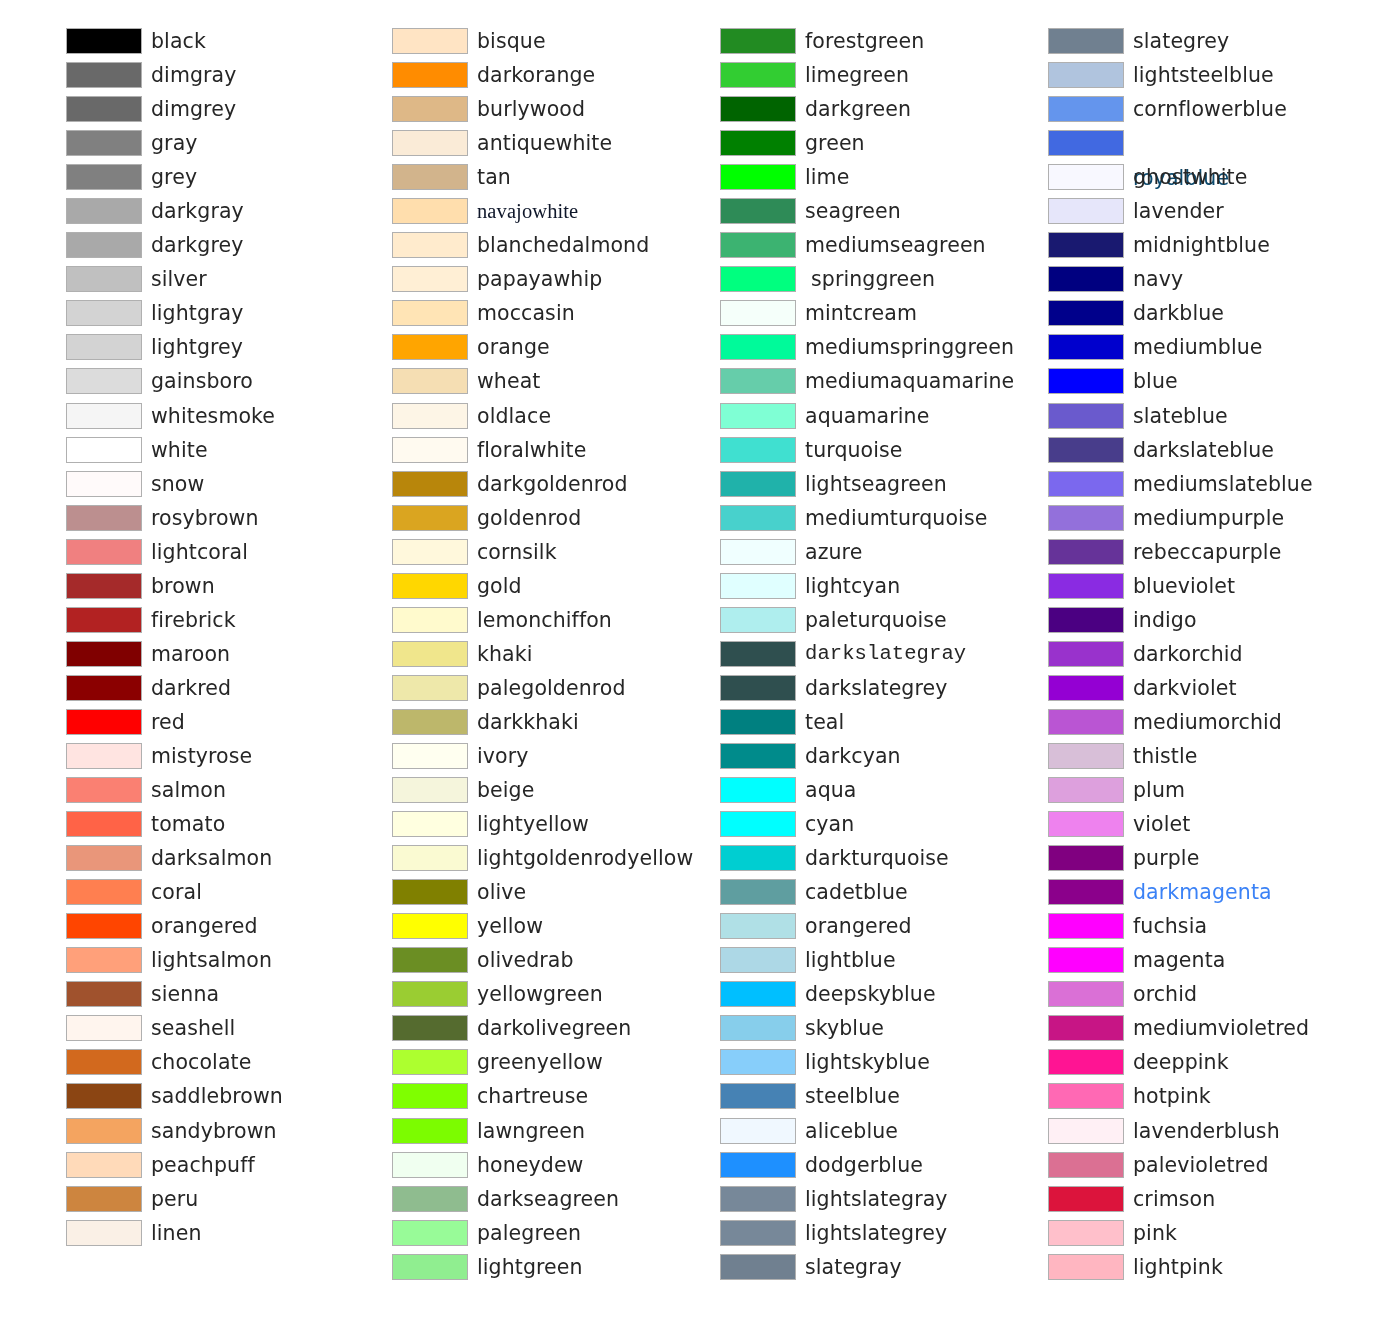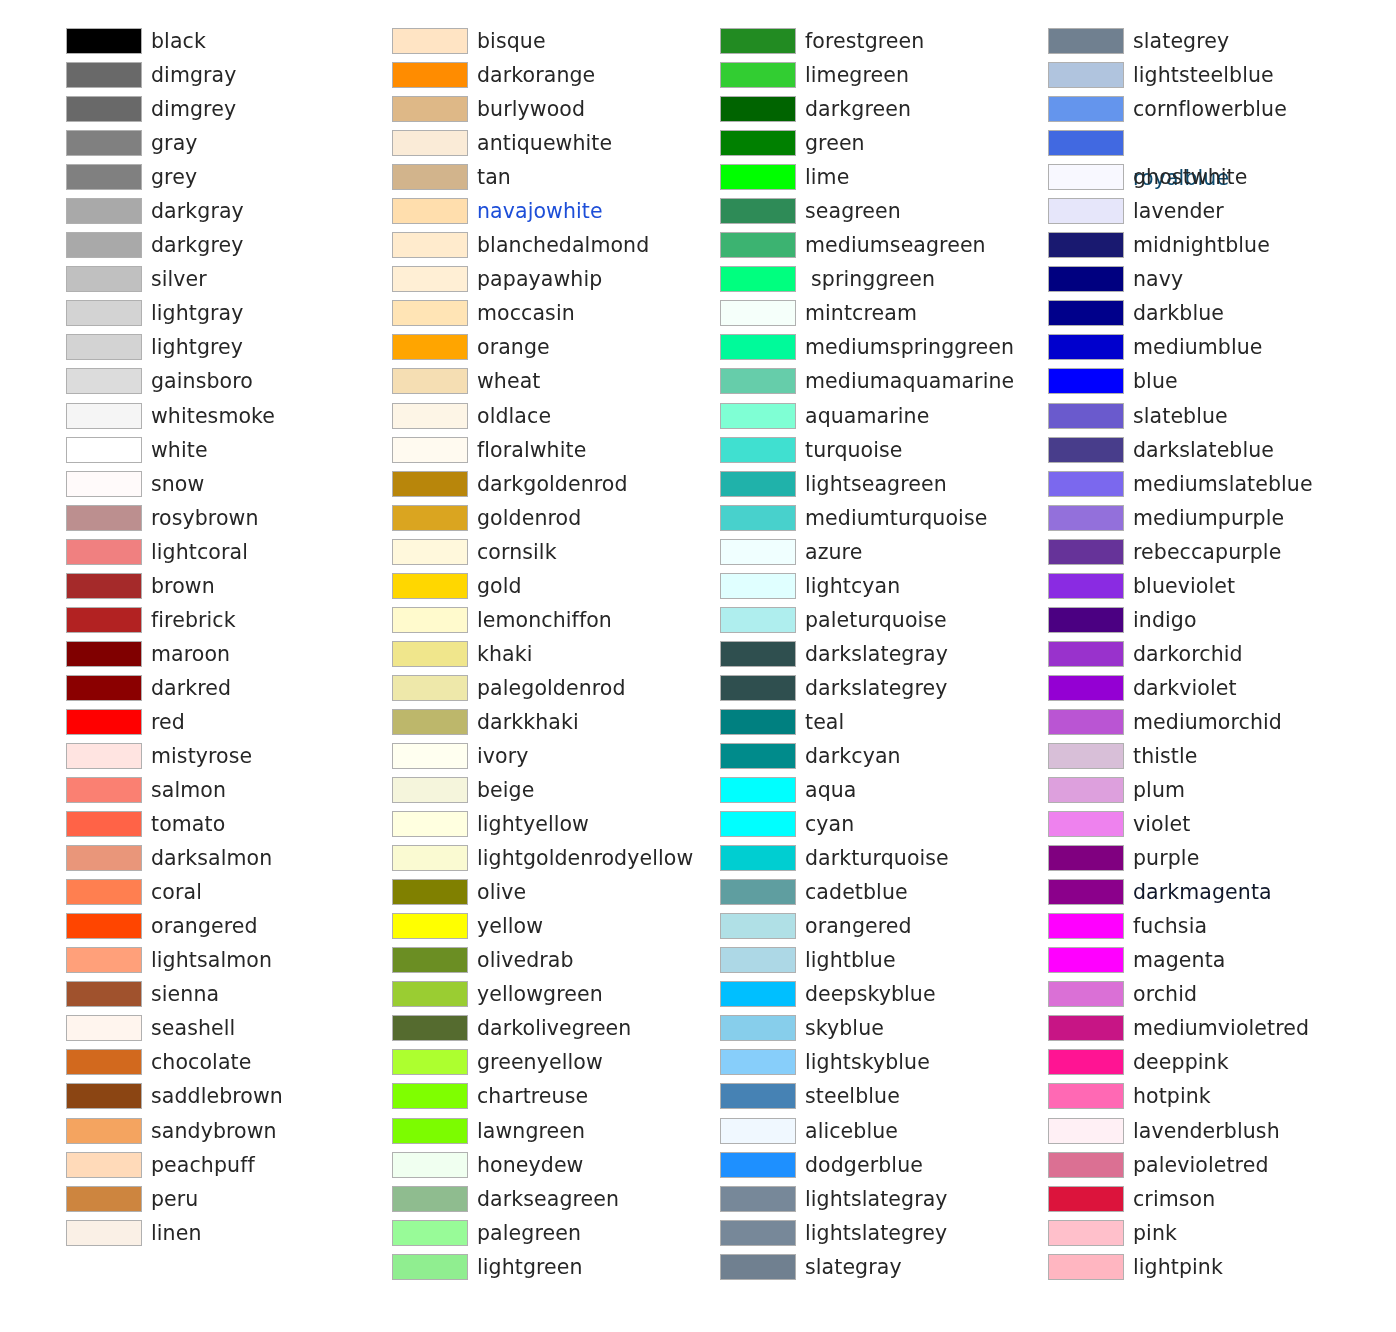--- a/index.html
+++ b/index.html
@@ -218,21 +218,21 @@
       <div class="color-row">
         <div class="swatch" style="background-color: rgb(250, 235, 215); border-color: rgb(176, 176, 176);"></div>
         <span class="color-label" style="color: rgb(38, 38, 38);">antiquewhite</span>
       </div>
       <div class="color-row">
         <div class="swatch" style="background-color: rgb(210, 180, 140); border-color: rgb(176, 176, 176);"></div>
         <span class="color-label" style="color: rgb(38, 38, 38);">tan</span>
       </div>
       <div class="color-row">
         <div class="swatch" style="background-color: rgb(255, 222, 173); border-color: rgb(176, 176, 176);"></div>
-        <span class="color-label" style="color: #1d4ed8;">navajowhite</span>
+        <span class="color-label" style="color: #0f172a; font-family: Liberation Serif, serif;">navajowhite</span>
       </div>
       <div class="color-row">
         <div class="swatch" style="background-color: rgb(255, 235, 205); border-color: rgb(176, 176, 176);"></div>
         <span class="color-label" style="color: rgb(38, 38, 38);">blanchedalmond</span>
       </div>
       <div class="color-row">
         <div class="swatch" style="background-color: rgb(255, 239, 213); border-color: rgb(176, 176, 176);"></div>
         <span class="color-label" style="color: rgb(38, 38, 38);">papayawhip</span>
       </div>
       <div class="color-row">
@@ -420,21 +420,21 @@
       <div class="color-row">
         <div class="swatch" style="background-color: rgb(224, 255, 255); border-color: rgb(176, 176, 176);"></div>
         <span class="color-label" style="color: rgb(38, 38, 38);">lightcyan</span>
       </div>
       <div class="color-row">
         <div class="swatch" style="background-color: rgb(175, 238, 238); border-color: rgb(176, 176, 176);"></div>
         <span class="color-label" style="color: rgb(38, 38, 38);">paleturquoise</span>
       </div>
       <div class="color-row">
         <div class="swatch" style="background-color: rgb(47, 79, 79); border-color: rgb(176, 176, 176);"></div>
-        <span class="color-label" style="color: rgb(38, 38, 38);">darkslategray</span>
+        <span class="color-label" style="color: rgb(38, 38, 38); font-family: Liberation Mono, monospace;">darkslategray</span>
       </div>
       <div class="color-row">
         <div class="swatch" style="background-color: rgb(47, 79, 79); border-color: rgb(176, 176, 176);"></div>
         <span class="color-label" style="color: rgb(38, 38, 38);">darkslategrey</span>
       </div>
       <div class="color-row">
         <div class="swatch" style="background-color: rgb(0, 128, 128); border-color: rgb(176, 176, 176);"></div>
         <span class="color-label" style="color: rgb(38, 38, 38);">teal</span>
       </div>
       <div class="color-row">
@@ -598,21 +598,21 @@
       <div class="color-row">
         <div class="swatch" style="background-color: rgb(238, 130, 238); border-color: rgb(176, 176, 176);"></div>
         <span class="color-label" style="color: rgb(38, 38, 38);">violet</span>
       </div>
       <div class="color-row">
         <div class="swatch" style="background-color: rgb(128, 0, 128); border-color: rgb(176, 176, 176);"></div>
         <span class="color-label" style="color: rgb(38, 38, 38);">purple</span>
       </div>
       <div class="color-row">
         <div class="swatch" style="background-color: rgb(139, 0, 139); border-color: rgb(176, 176, 176);"></div>
-        <span class="color-label" style="color: #0f172a;">darkmagenta</span>
+        <span class="color-label" style="color: #3b82f6;">darkmagenta</span>
       </div>
       <div class="color-row">
         <div class="swatch" style="background-color: rgb(255, 0, 255); border-color: rgb(176, 176, 176);"></div>
         <span class="color-label" style="color: rgb(38, 38, 38);">fuchsia</span>
       </div>
       <div class="color-row">
         <div class="swatch" style="background-color: rgb(255, 0, 255); border-color: rgb(176, 176, 176);"></div>
         <span class="color-label" style="color: rgb(38, 38, 38);">magenta</span>
       </div>
       <div class="color-row">

